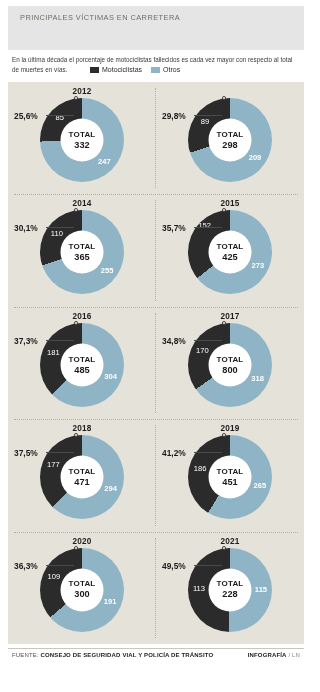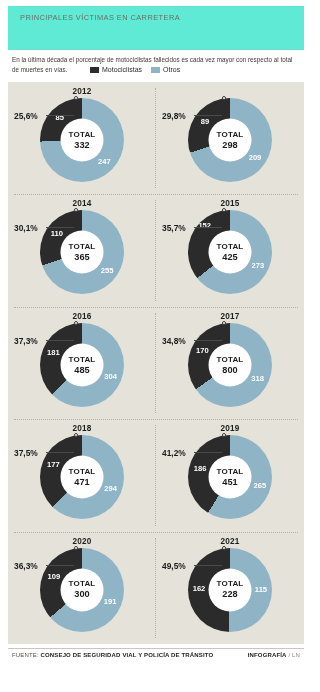--- a/index.html
+++ b/index.html
@@ -19,21 +19,21 @@
     overflow: hidden;
   }
 
   
   .header-band {
     position: absolute;
     left: 8px;
     top: 6px;
     width: 296px;
     height: 44px;
-    background: #5eead4;
+    background: #e5e5e5;
     padding: 7px 0 0 12px;
   }
   .kicker {
     font-size: 7.4px;
     letter-spacing: 0.45px;
     color: #6e6c66;
     font-weight: 400;
     white-space: nowrap;
   }
   .headline {
@@ -145,21 +145,21 @@
     align-items: center;
     justify-content: center;
     line-height: 1.12;
   }
   .hole .t-label { font-size: 8px; font-weight: bold; color: #1b1b1b; letter-spacing: 0.2px; }
   .hole .t-value { font-size: 9.2px; font-weight: bold; color: #1b1b1b; }
 
   .val-dark {
     position: absolute;
     font-size: 7.6px;
-    font-weight: bold;
+    font-weight: normal;
     color: #ffffff;
   }
   .val-blue {
     position: absolute;
     font-size: 7.6px;
     font-weight: bold;
     color: #ffffff;
   }
 
   
@@ -365,21 +365,21 @@
             </div>
             <div class="leader-dot" style="left: 34px; top: -2px;"></div>
           </div>
           <div class="pct" style="left: 6px; top: 29px;">36,3%</div>
           <div class="leader" style="left: 38px; top: 33px; width: 28px;"></div>
         </div>
         <div class="cell">
           <div class="year">2021</div>
           <div class="donut-wrap">
             <div class="donut" style="background: conic-gradient(rgb(143, 180, 198) 0deg, rgb(143, 180, 198) 181.579deg, rgb(43, 43, 43) 181.579deg, rgb(43, 43, 43) 360deg);"></div>
-            <div class="val-dark" style="left: 2.00294px; top: 36.5729px; width: 18px; text-align: center;">162</div>
+            <div class="val-dark" style="left: 2.00294px; top: 36.5729px; width: 18px; text-align: center;">113</div>
             <div class="val-blue" style="left: 63.9971px; top: 37.4271px; width: 18px; text-align: center;">115</div>
             <div class="hole">
               <div class="t-label">TOTAL</div>
               <div class="t-value">228</div>
             </div>
             <div class="leader-dot" style="left: 34px; top: -2px;"></div>
           </div>
           <div class="pct" style="left: 6px; top: 29px;">49,5%</div>
           <div class="leader" style="left: 38px; top: 33px; width: 28px;"></div>
         </div>

